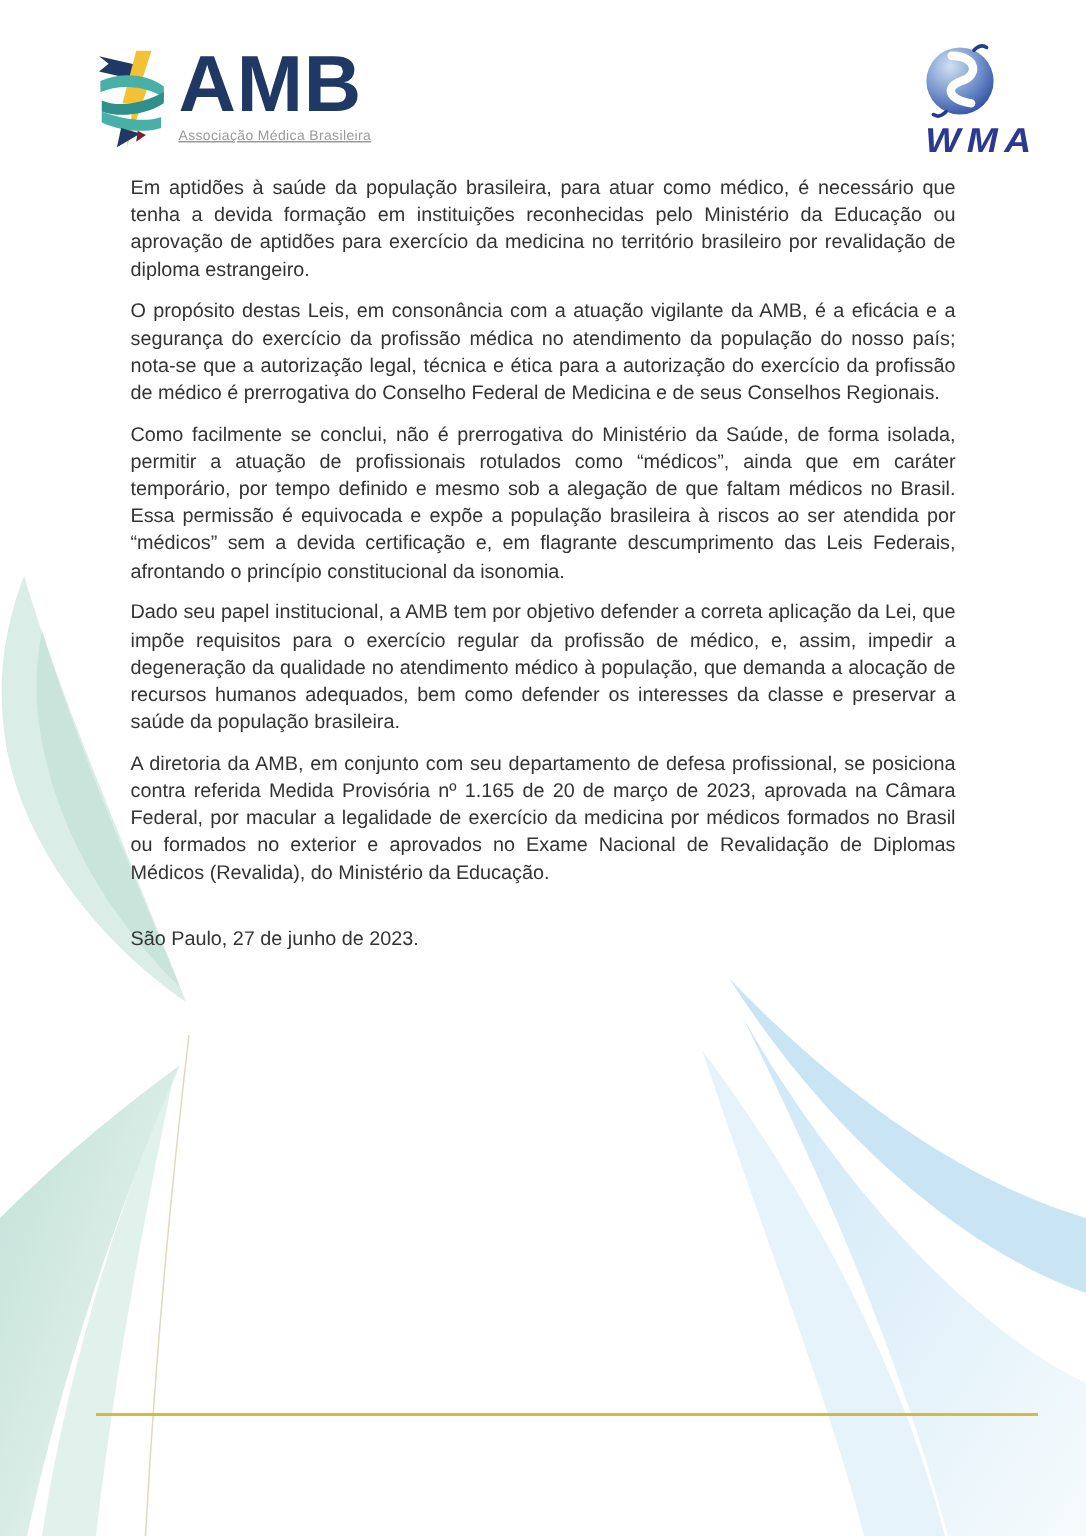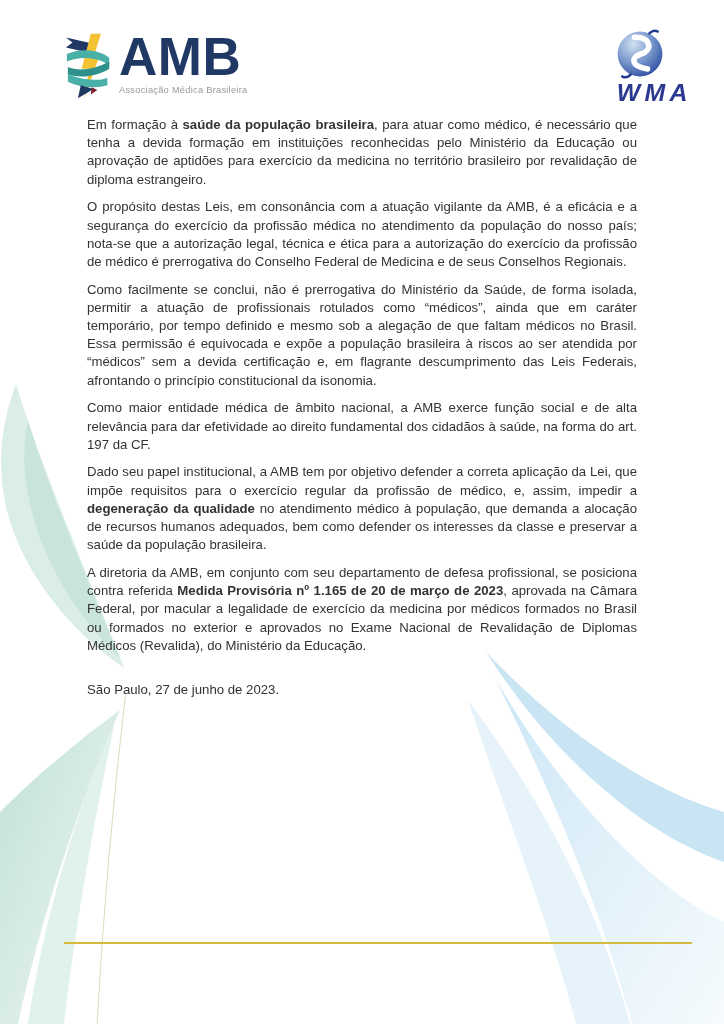--- a/index.html
+++ b/index.html
@@ -27,37 +27,37 @@
   .header { position: absolute; left: 0; top: 0; width: 724px; height: 110px; z-index: 2; }
 
   .amb-logo { position: absolute; left: 66px; top: 33px; display: flex; align-items: flex-start; }
   .amb-icon { width: 46px; height: 66px; }
   .amb-textcol { margin-left: 7px; }
   .amb-acronym {
     font-size: 53px; font-weight: bold; color: #203864;
     line-height: 0.92; letter-spacing: 0.5px;
   }
   .amb-subtitle {
-    font-size: 9.3px; color: #9a9a9a; letter-spacing: 0.25px; margin-top: 3px;
+    font-size: 9.3px; color: #9a9a9a; letter-spacing: 0.25px; margin-top: 3px; text-decoration: underline;
   }
 
   .wma-logo { position: absolute; left: 592px; top: 26px; width: 96px; text-align: right; }
   .wma-icon { width: 56px; height: 56px; display: block; margin: 0 auto; }
   .wma-acronym {
     font-size: 23px; font-weight: bold; font-style: italic; color: #2b3990;
     letter-spacing: 4px; margin-top: -2px; transform: scaleX(1.08); transform-origin: center;
   }
 
   
   .letter {
     position: absolute; left: 87px; top: 116px; width: 550px; z-index: 2;
     font-size: 13.2px; line-height: 18.2px; color: #333333;
   }
   .letter p { text-align: justify; margin-bottom: 9.5px; }
-  .letter p strong { font-weight: bold; }
+  .letter p strong { font-weight: normal; }
   .date-line { margin-top: 26px; text-align: right; }
   .signature { margin-top: 36px; font-weight: bold; text-align: left !important; }
 
   
   .footer-rule {
     position: absolute; left: 64px; top: 942px; width: 628px; height: 2px;
     background: #d6ba3e; z-index: 2;
   }
   .footer-text {
     position: absolute; left: 20px; top: 968px; width: 700px;
@@ -134,27 +134,26 @@
 
         <path d="M 24 12 C 42 12, 44 26, 31 30 C 20 33.5, 20 43, 38 46" stroke="#ffffff" stroke-width="6" fill="none" stroke-linecap="round"></path>
       </svg>
       <div class="wma-acronym">WMA</div>
     </div>
 
   </div>
 
   <div class="letter">
 
-    <p><span>Em formação à </span><strong>saúde da população brasileira</strong><span>, para atuar como médico, é necessário que tenha a devida formação em instituições reconhecidas pelo Ministério da Educação ou aprovação de aptidões para exercício da medicina no território brasileiro por revalidação de diploma estrangeiro.</span></p>
+    <p><span>Em aptidões à </span><strong>saúde da população brasileira</strong><span>, para atuar como médico, é necessário que tenha a devida formação em instituições reconhecidas pelo Ministério da Educação ou aprovação de aptidões para exercício da medicina no território brasileiro por revalidação de diploma estrangeiro.</span></p>
 
     <p>O propósito destas Leis, em consonância com a atuação vigilante da AMB, é a eficácia e a segurança do exercício da profissão médica no atendimento da população do nosso país; nota-se que a autorização legal, técnica e ética para a autorização do exercício da profissão de médico é prerrogativa do Conselho Federal de Medicina e de seus Conselhos Regionais.</p>
 
     <p>Como facilmente se conclui, não é prerrogativa do Ministério da Saúde, de forma isolada, permitir a atuação de profissionais rotulados como “médicos”, ainda que em caráter temporário, por tempo definido e mesmo sob a alegação de que faltam médicos no Brasil. Essa permissão é equivocada e expõe a população brasileira à riscos ao ser atendida por “médicos” sem a devida certificação e, em flagrante descumprimento das Leis Federais, afrontando o princípio constitucional da isonomia.</p>
 
-    <p>Como maior entidade médica de âmbito nacional, a AMB exerce função social e de alta relevância para dar efetividade ao direito fundamental dos cidadãos à saúde, na forma do art. 197 da CF.</p>
 
     <p><span>Dado seu papel institucional, a AMB tem por objetivo defender a correta aplicação da Lei, que impõe requisitos para o exercício regular da profissão de médico, e, assim, impedir a </span><strong>degeneração da qualidade</strong><span> no atendimento médico à população, que demanda a alocação de recursos humanos adequados, bem como defender os interesses da classe e preservar a saúde da população brasileira.</span></p>
 
     <p><span>A diretoria da AMB, em conjunto com seu departamento de defesa profissional, se posiciona contra referida </span><strong>Medida Provisória nº 1.165 de 20 de março de 2023</strong><span>, aprovada na Câmara Federal, por macular a legalidade de exercício da medicina por médicos formados no Brasil ou formados no exterior e aprovados no Exame Nacional de Revalidação de Diplomas Médicos (Revalida), do Ministério da Educação.</span></p>
 
     <p class="date-line">São Paulo, 27 de junho de 2023.</p>
 
 
   </div>
 

